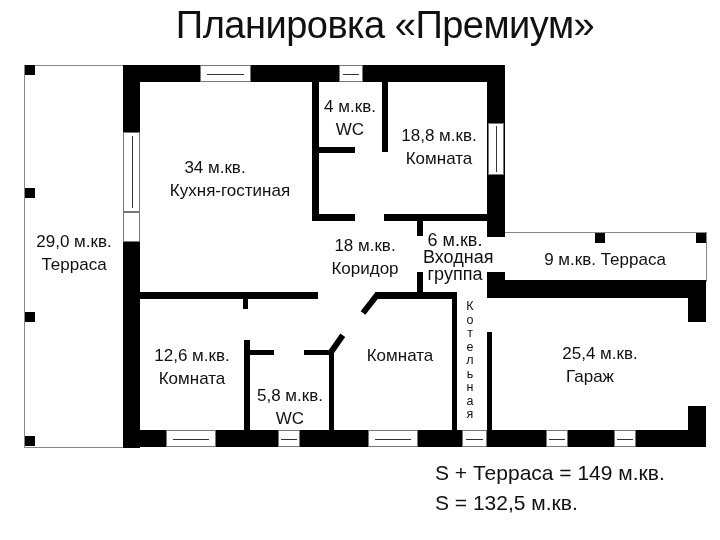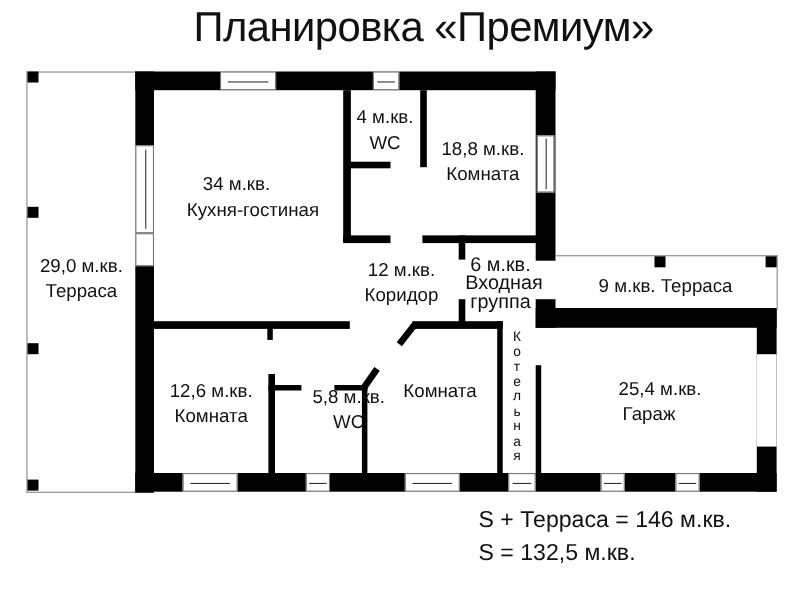--- a/index.html
+++ b/index.html
@@ -90,36 +90,36 @@
   </div>
   <div class="lbl" style="left:318px;top:95px;width:64px;">
     <div>4 м.кв.</div>
     <div>WC</div>
   </div>
   <div class="lbl" style="left:390px;top:124px;width:98px;">
     <div>18,8 м.кв.</div>
     <div>Комната</div>
   </div>
   <div class="lbl" style="left:315px;top:234px;width:100px;">
-    <div>12 м.кв.</div>
+    <div>18 м.кв.</div>
     <div>Коридор</div>
   </div>
   <div class="lbl sm" style="left:423px;top:232px;width:64px;">
     <div>6 м.кв.</div>
     <div>Входная</div>
     <div>группа</div>
   </div>
   <div class="lbl" style="left:505px;top:248px;width:200px;">
     <span>9 м.кв.</span> <span>Терраса</span>
   </div>
   <div class="lbl" style="left:142px;top:344px;width:100px;">
     <div>12,6 м.кв.</div>
     <div>Комната</div>
   </div>
-  <div class="lbl" style="left:250px;top:349px;width:80px;padding-left:27px;">
+  <div class="lbl" style="left:250px;top:384px;width:80px;">
     <div>5,8 м.кв.</div>
     <div>WC</div>
   </div>
   <div class="lbl" style="left:350px;top:344px;width:100px;">
     <div>Комната</div>
   </div>
   <div class="vert" style="left:463px;top:300px;">
     <div>К</div>
     <div>о</div>
     <div>т</div>
@@ -130,15 +130,15 @@
     <div>а</div>
     <div>я</div>
   </div>
   <div class="lbl" style="left:540px;top:342px;width:120px;">
     <div>25,4 м.кв.</div>
     <div style="padding-right:20px;">Гараж</div>
   </div>
 </div>
 
 <div class="summary">
-  <div>S + Терраса = 146 м.кв.</div>
+  <div>S + Терраса = 149 м.кв.</div>
   <div>S = 132,5 м.кв.</div>
 </div>
 
 </body></html>

